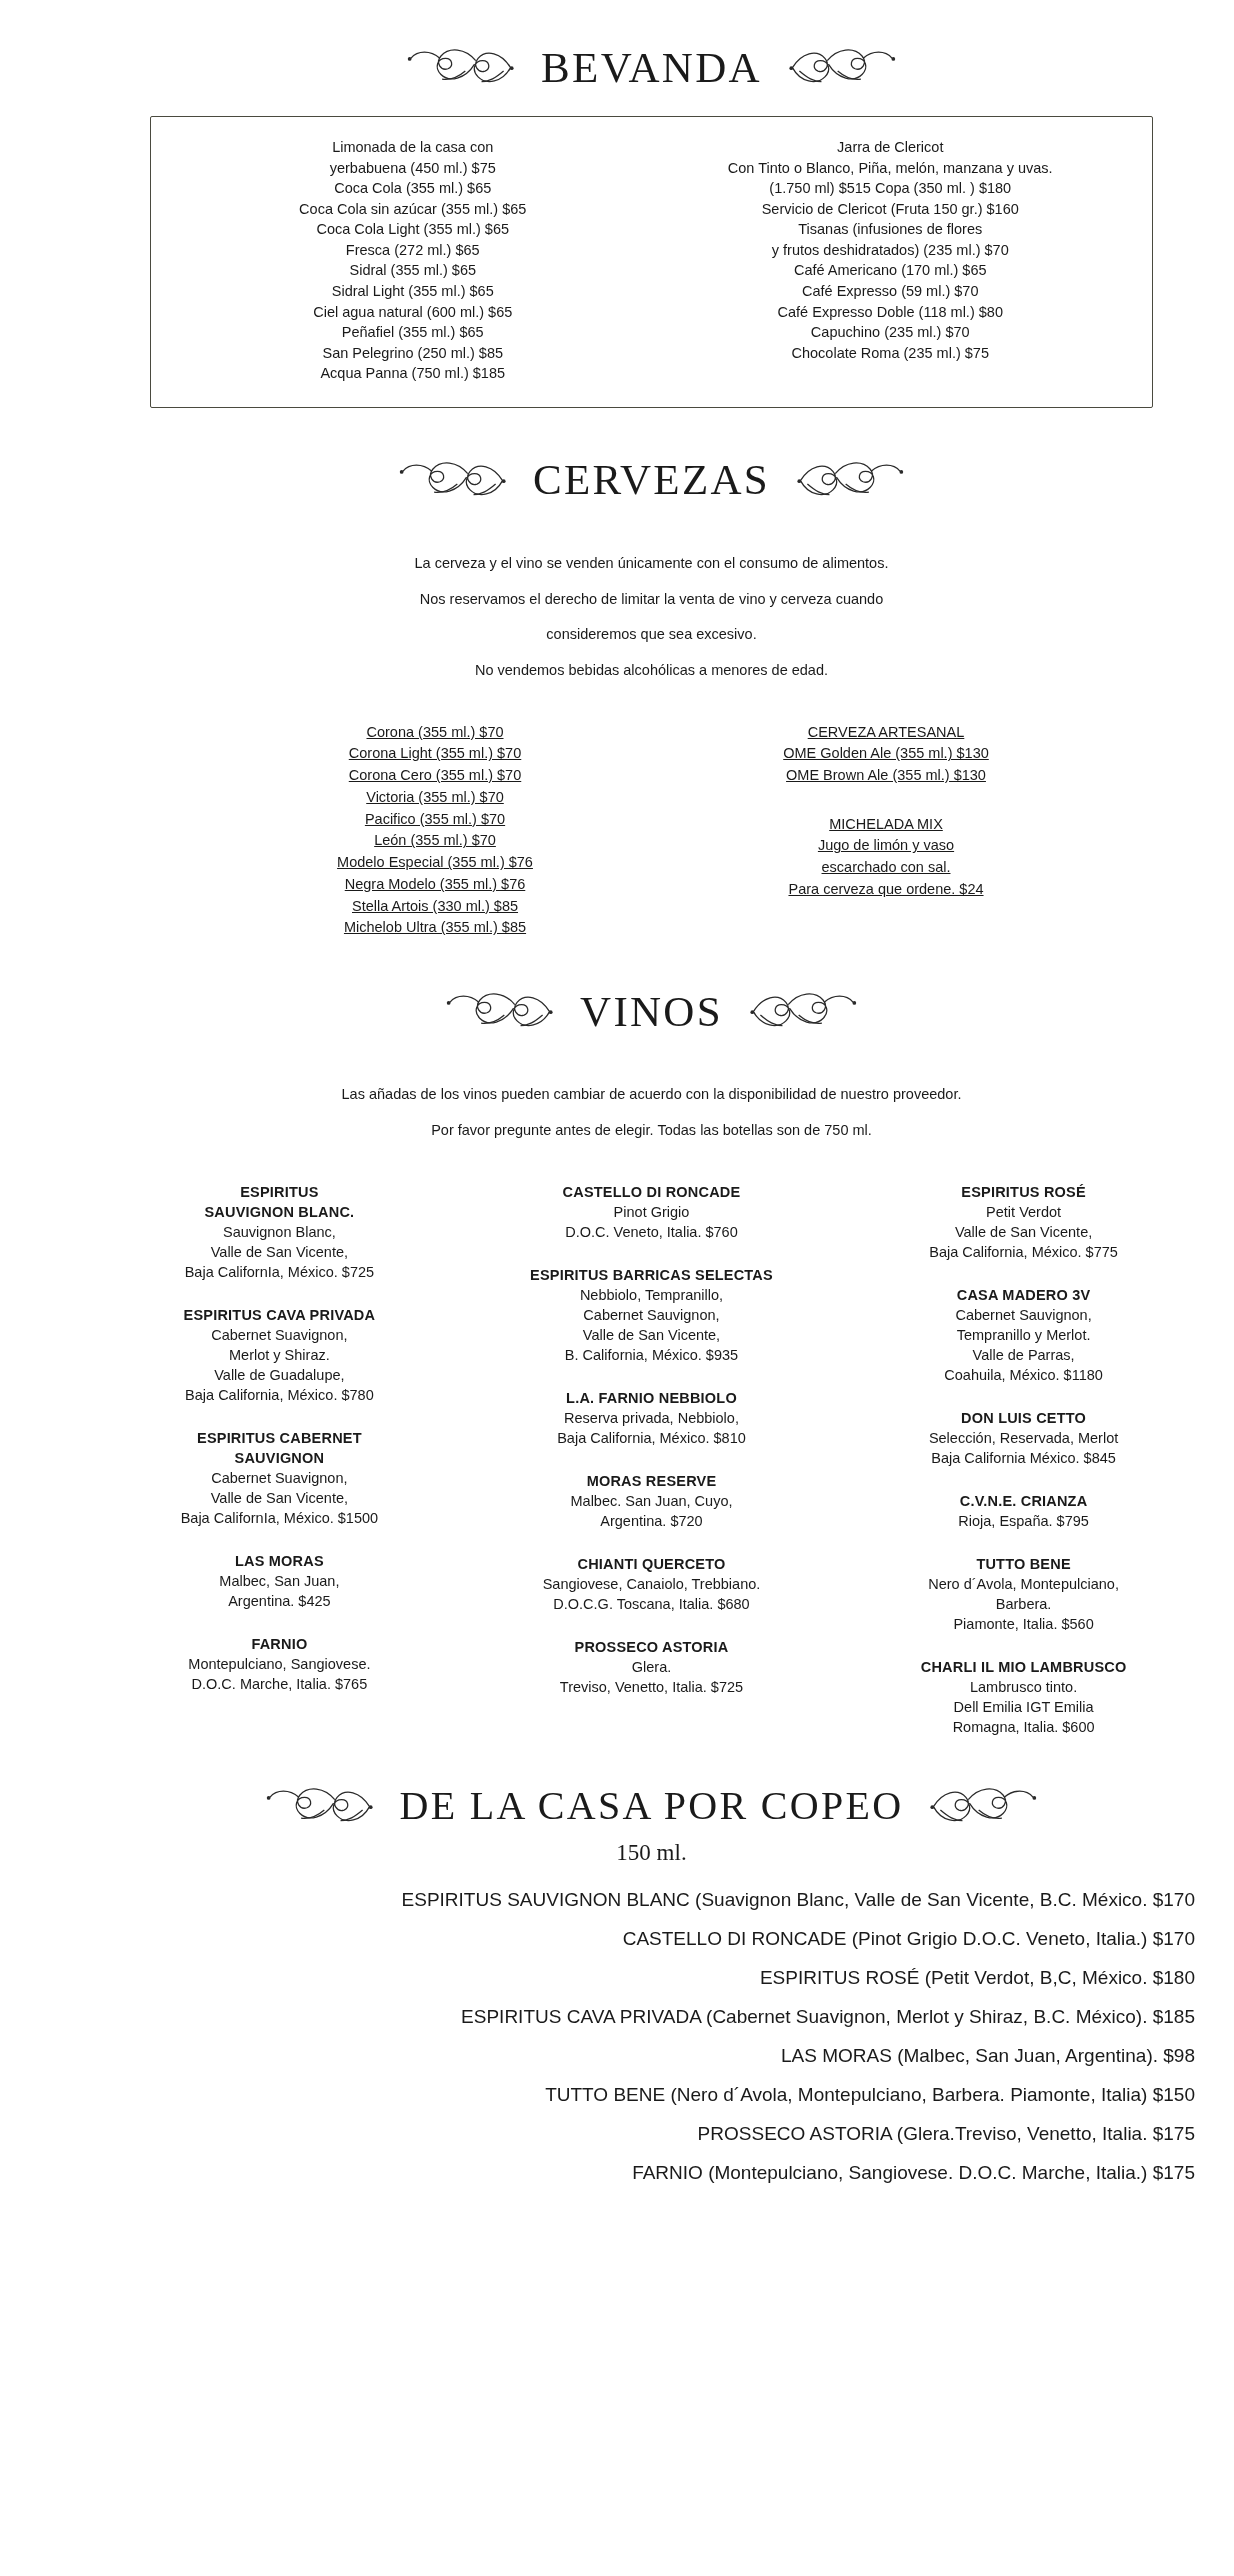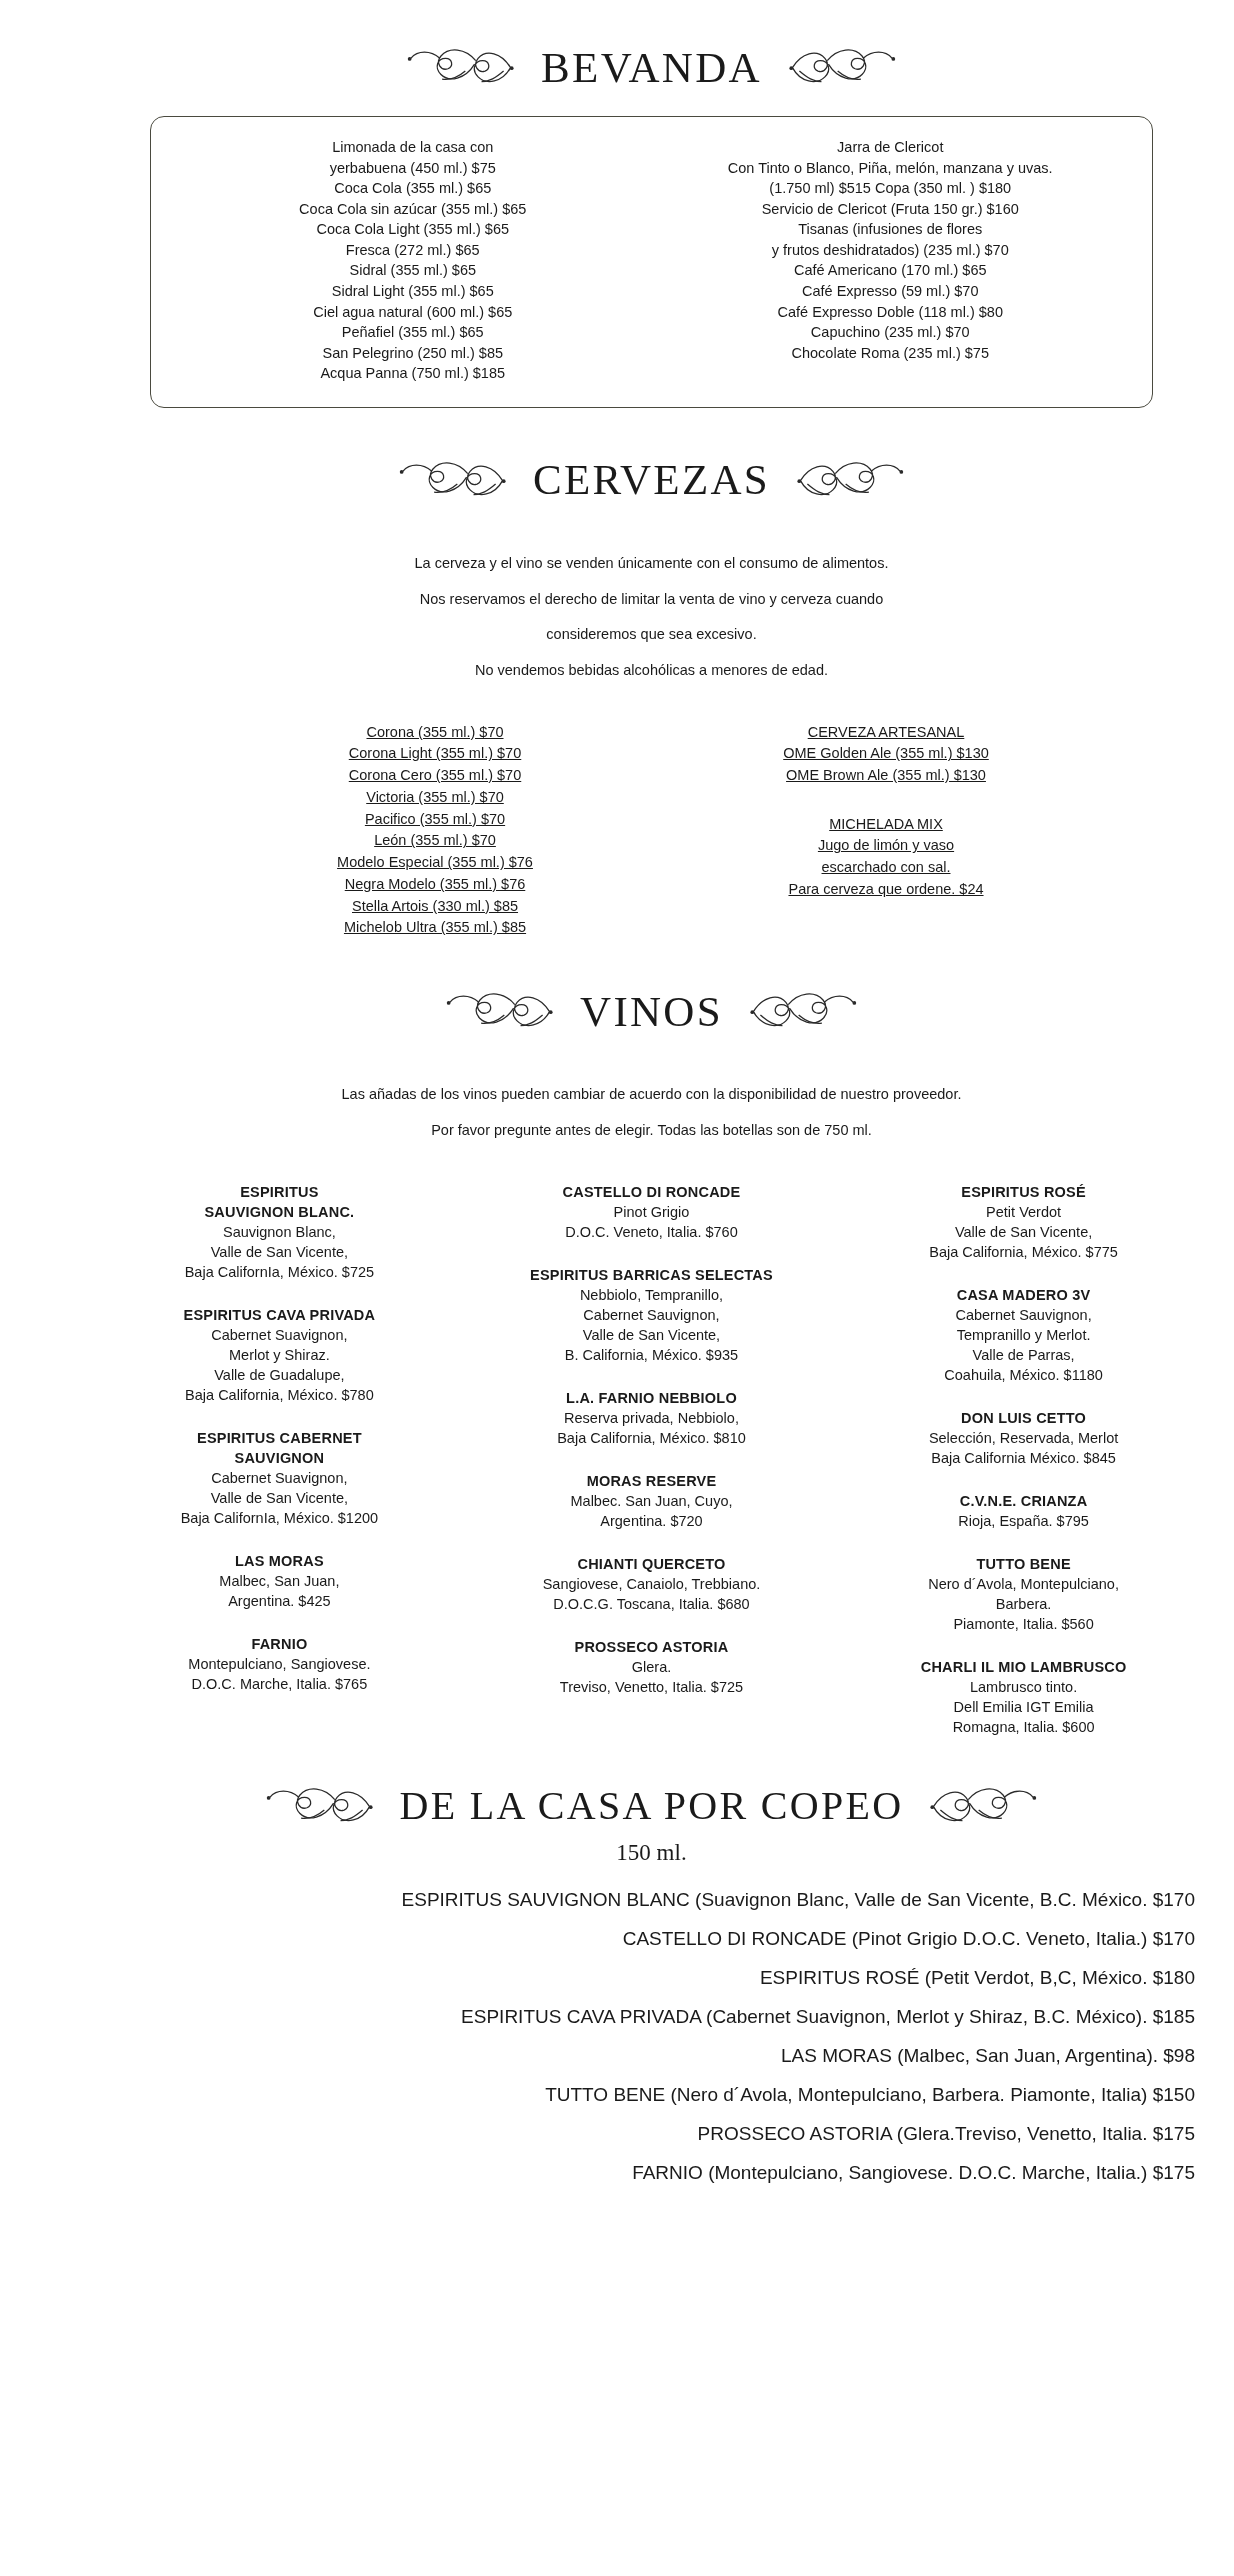--- a/index.html
+++ b/index.html
@@ -34,21 +34,21 @@
     line-height: 1;
   }
   .flourish { flex: 0 0 auto; display: block; }
   .flourish.flip { transform: scaleX(-1); }
 
   
   .bev-box {
     margin: 0 auto;
     width: 1003px;
     border: 1.2px solid #4a4a3f;
-    border-radius: 14px;
+    border-radius: 2px;
     padding: 19.7px 23px 23px 23px;
     display: flex;
   }
   .bev-col {
     flex: 1 1 50%;
     text-align: center;
     font-size: 14.5px;
     line-height: 1.42;
   }
   .bev-col p { margin: 0; }
@@ -308,21 +308,21 @@
         <div class="wdesc">Cabernet Suavignon,</div>
         <div class="wdesc">Merlot y Shiraz.</div>
         <div class="wdesc">Valle de Guadalupe,</div>
         <div class="wdesc">Baja California, México. $780</div>
       </div>
       <div class="wine">
         <div class="wname">ESPIRITUS CABERNET</div>
         <div class="wname">SAUVIGNON</div>
         <div class="wdesc">Cabernet Suavignon,</div>
         <div class="wdesc">Valle de San Vicente,</div>
-        <div class="wdesc">Baja CalifornIa, México. $1200</div>
+        <div class="wdesc">Baja CalifornIa, México. $1500</div>
       </div>
       <div class="wine">
         <div class="wname">LAS MORAS</div>
         <div class="wdesc">Malbec, San Juan,</div>
         <div class="wdesc">Argentina. $425</div>
       </div>
       <div class="wine">
         <div class="wname">FARNIO</div>
         <div class="wdesc">Montepulciano, Sangiovese.</div>
         <div class="wdesc">D.O.C. Marche, Italia. $765</div>

